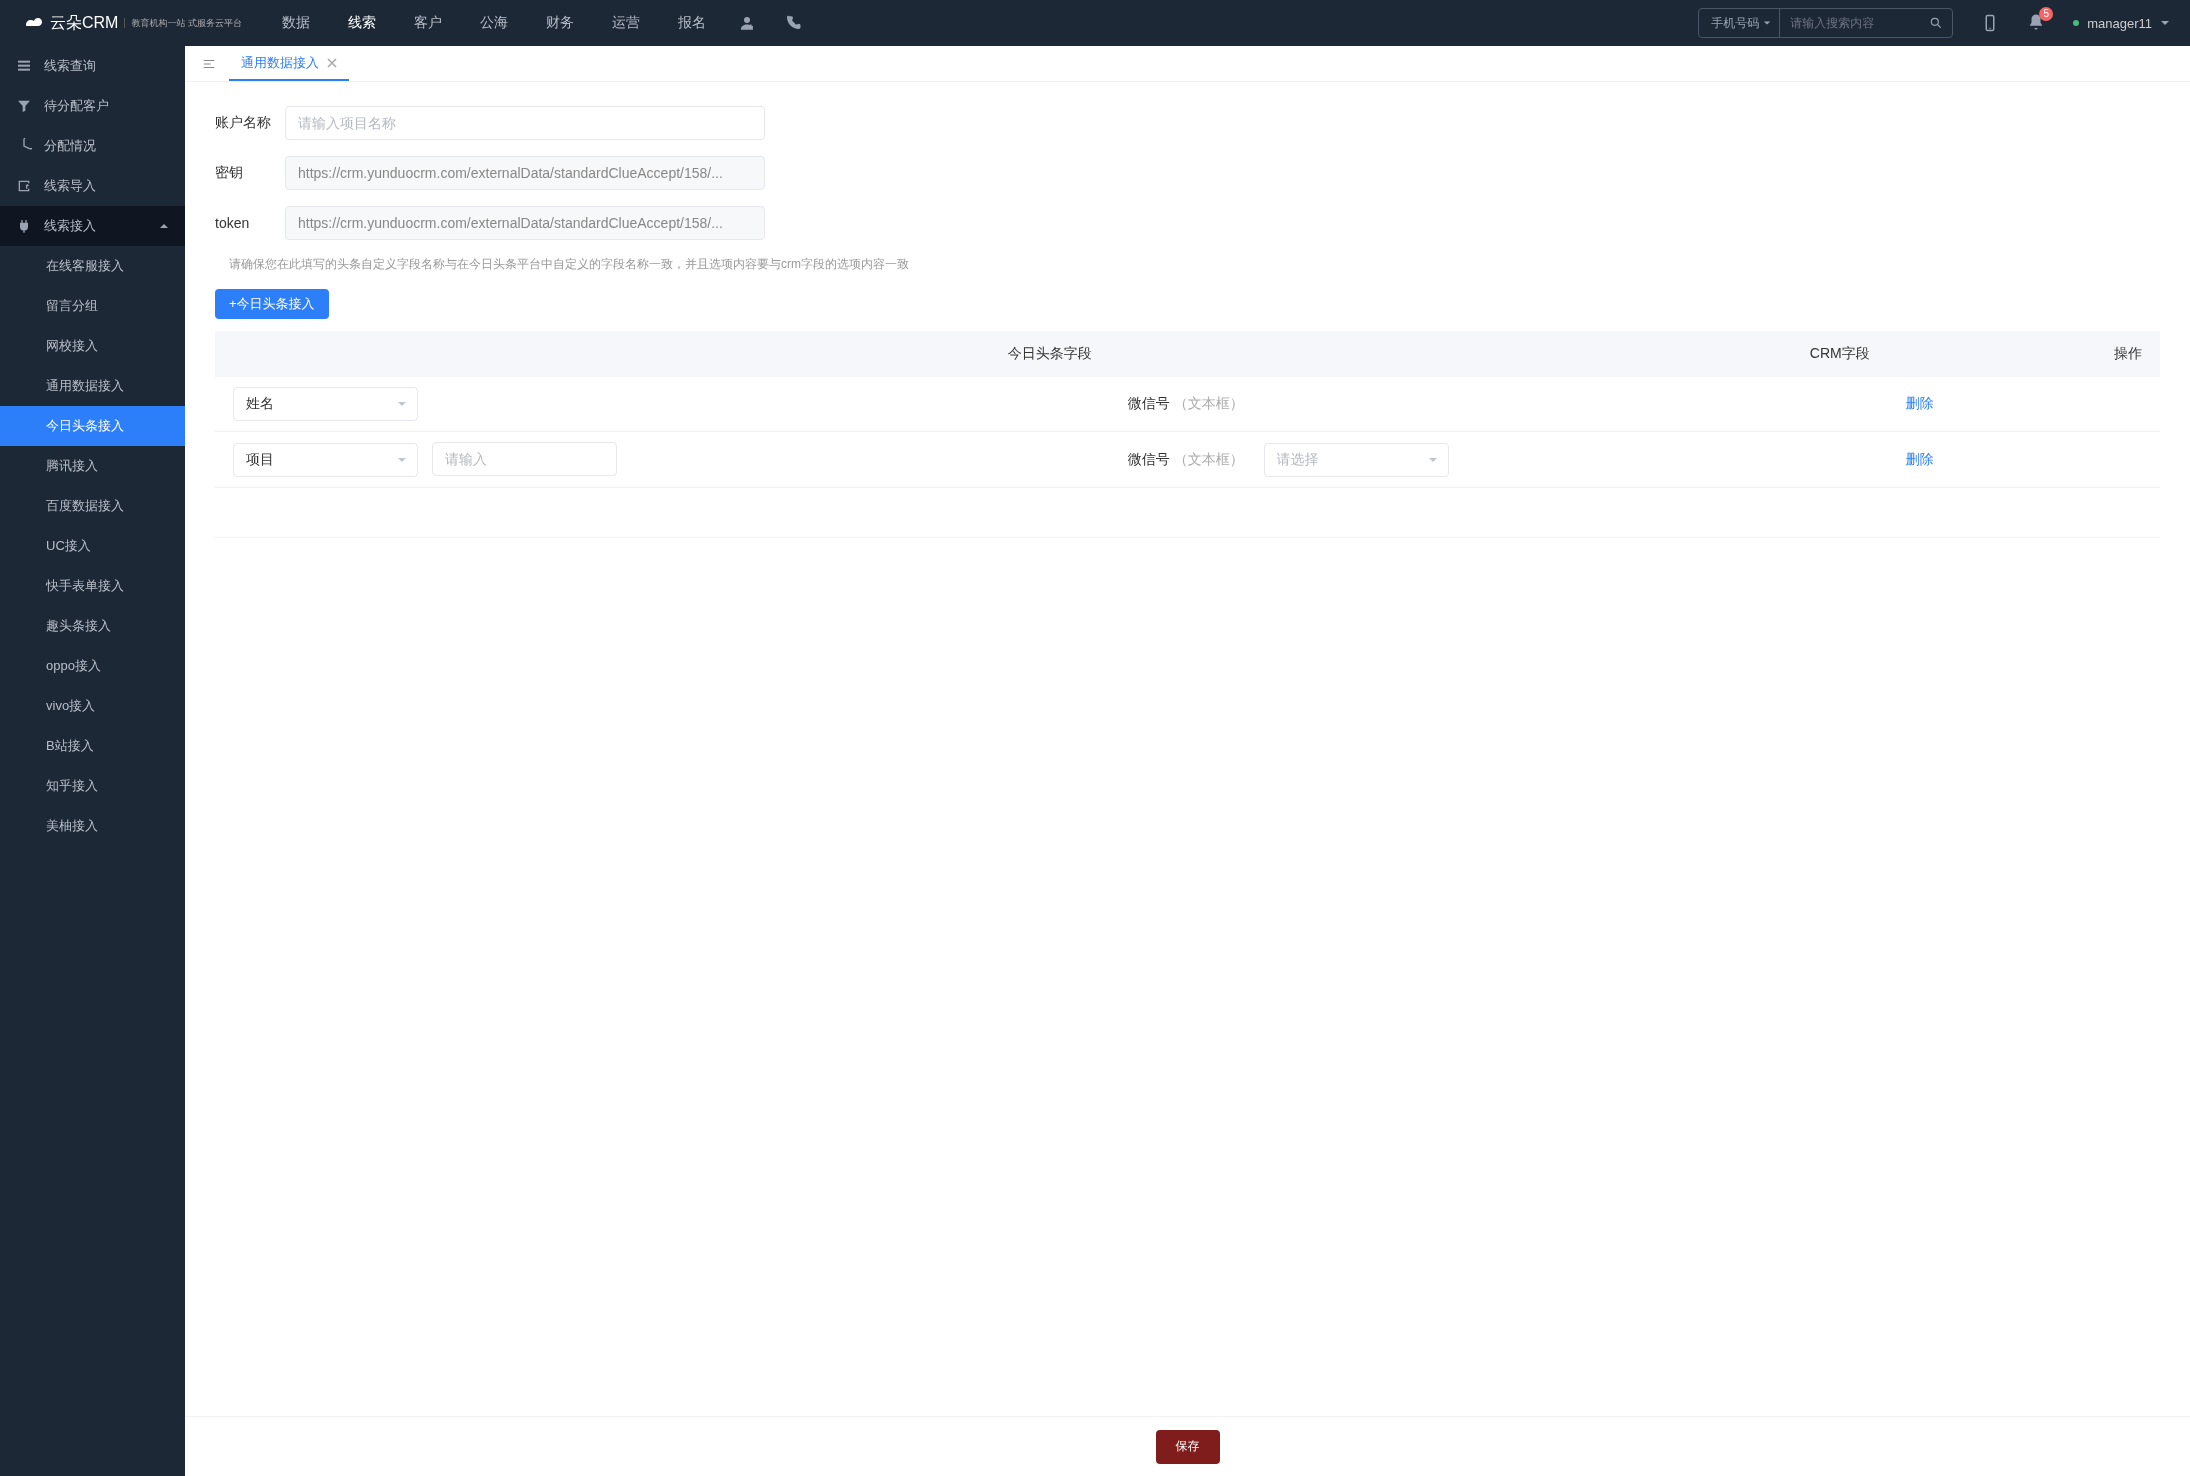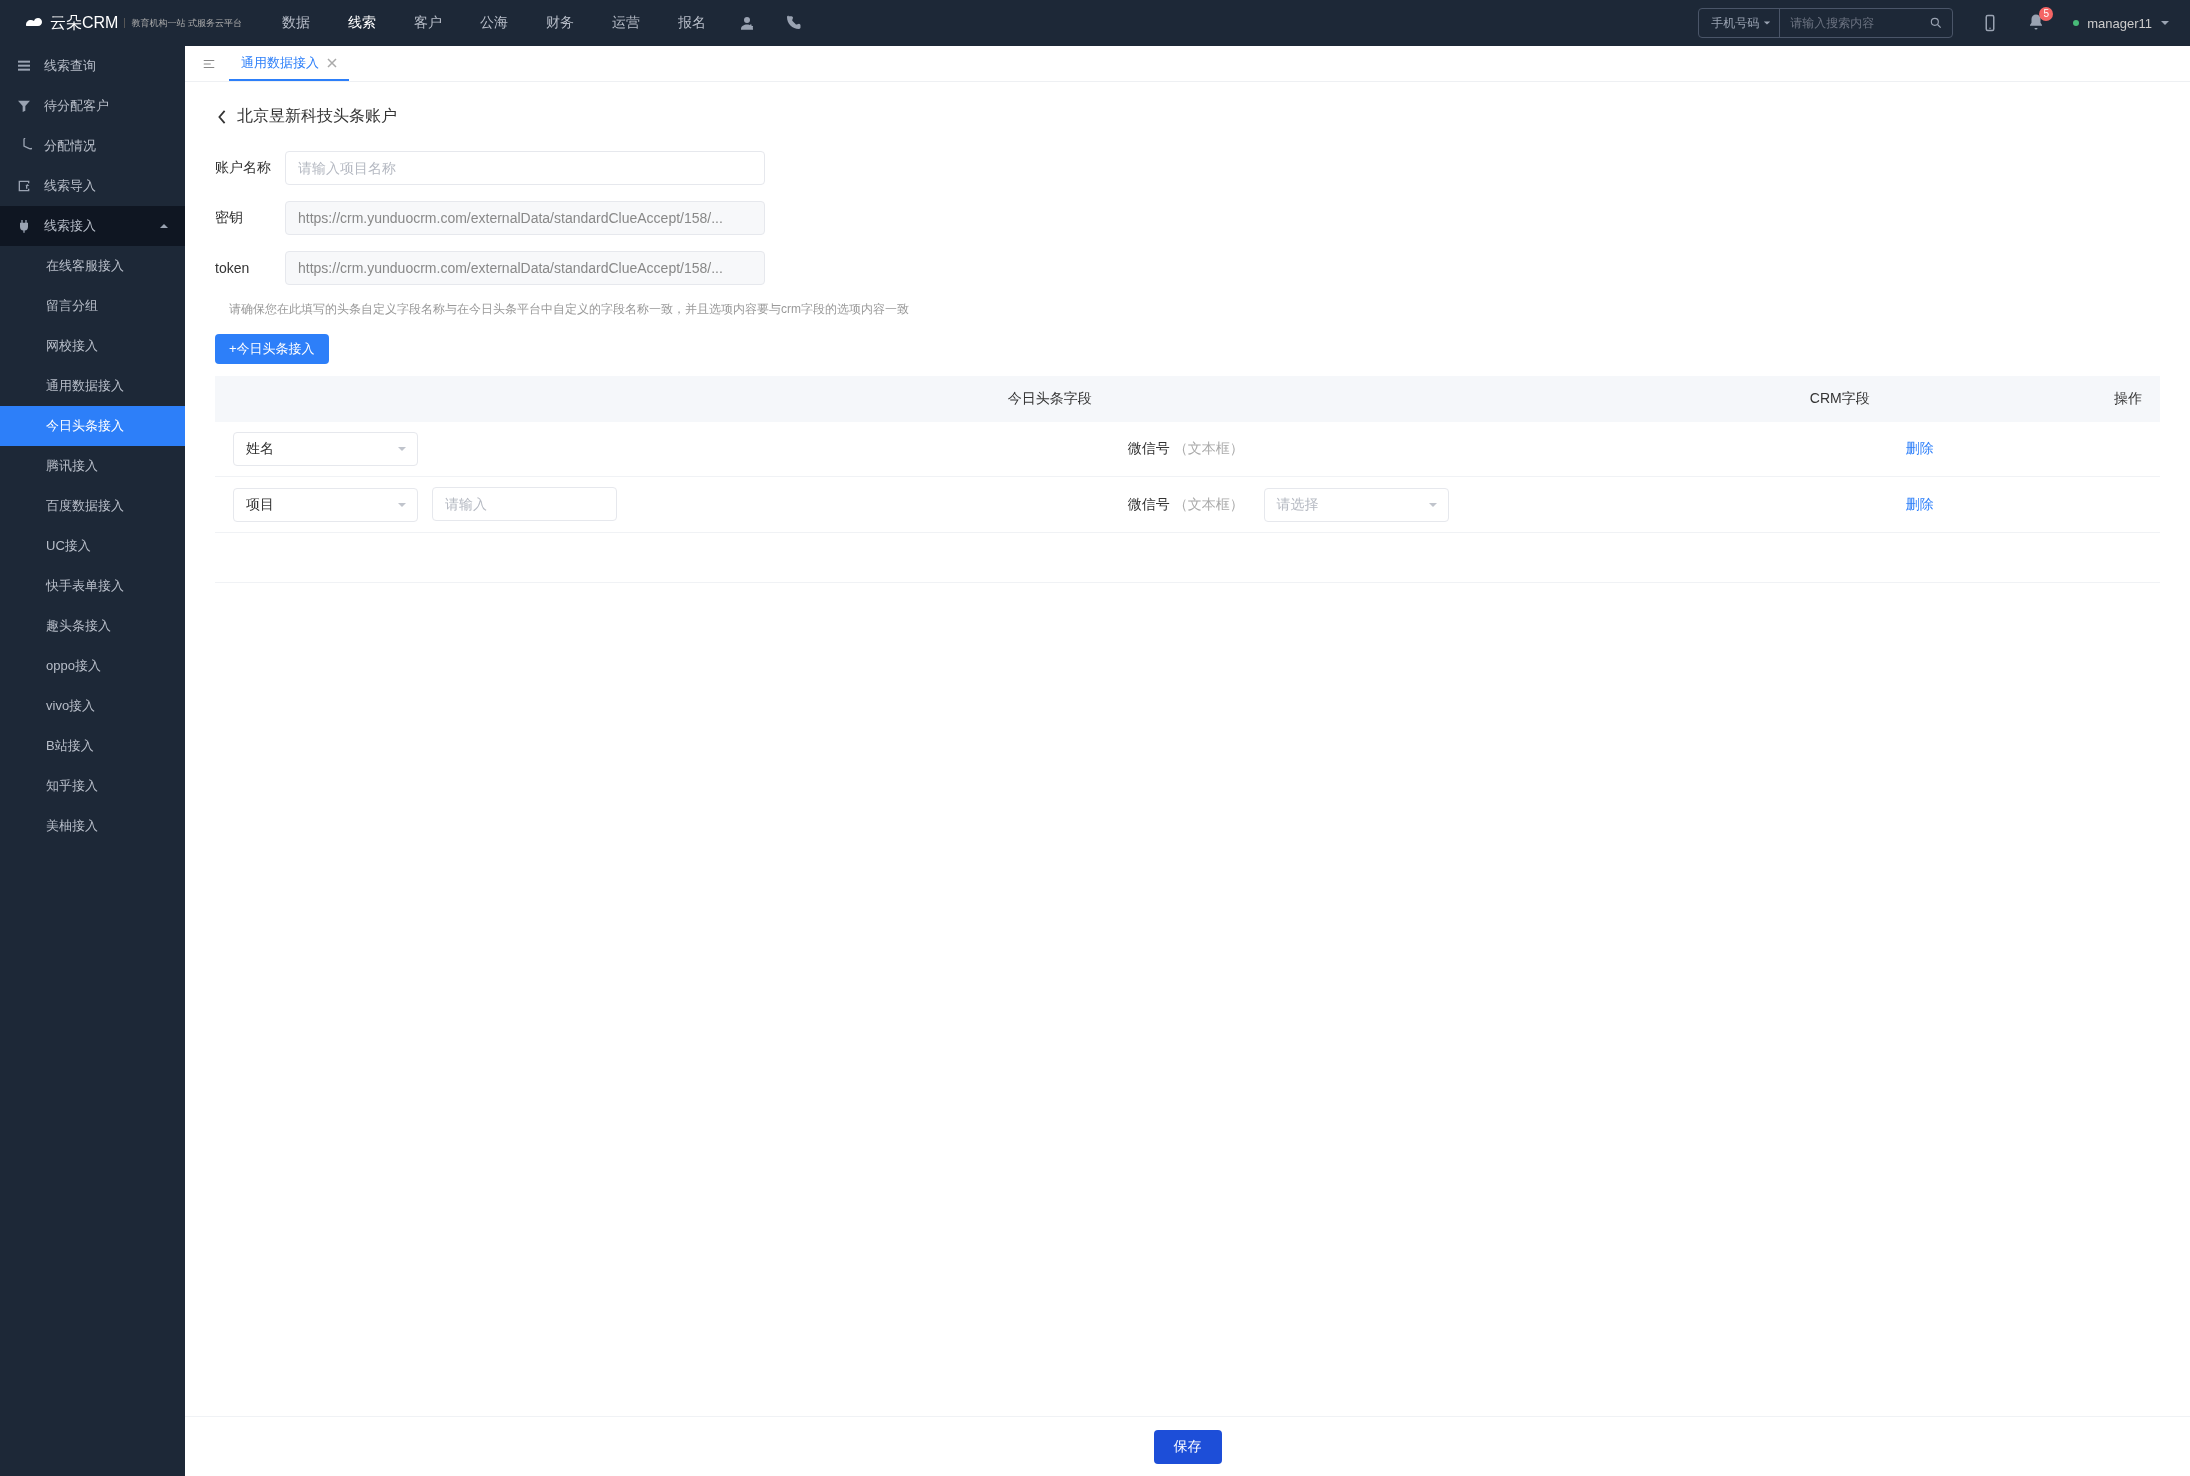--- a/index.html
+++ b/index.html
@@ -74,21 +74,21 @@
   .mini-select { height: 34px; border: 1px solid #e6e8ed; border-radius: 4px; padding: 0 28px 0 12px; font-size: 14px; background: #fff; min-width: 185px; position: relative; display: inline-flex; align-items: center; cursor: pointer; }
   .mini-select .chev2 { position: absolute; right: 10px; width: 10px; height: 10px; fill: #c0c4cc; }
   .mini-input { height: 34px; border: 1px solid #e6e8ed; border-radius: 4px; padding: 0 12px; font-size: 14px; width: 185px; outline: none; }
   .mini-input::placeholder { color: #b5b9c2; }
   .crm-val { color: #333; }
   .crm-type { color: #aaa; margin-left: 4px; }
   .del-link { color: #2d7ff9; cursor: pointer; }
   .placeholder-txt { color: #b5b9c2; }
   
   .footer { height: 60px; display: flex; align-items: center; justify-content: center; border-top: 1px solid #f0f2f5; background: #fff; }
-  .save-btn { background: #1d4ed8; color: #fff; border: none; padding: 0 20px; height: 34px; border-radius: 4px; font-size: 14px; cursor: pointer; }
+  .save-btn { background: #7f1d1d; color: #fff; border: none; padding: 0 20px; height: 34px; border-radius: 4px; font-size: 12px; cursor: pointer; }
 </style>
 </head>
 <body>
 
 <div class="header">
   <div class="logo">
     <svg class="logo-icon" viewBox="0 0 24 24">
         <path fill="#fff" d="M6 14c0-3 2-5 5-5 1 0 2 .3 3 1 .5-2 2-3 4-3 2.5 0 4 2 4 4s-1.5 4-4 4H7c-1 0-1-.5-1-1z"></path>
       </svg>
     <span class="logo-text">云朵CRM</span>
@@ -215,26 +215,20 @@
       </div>
       <div class="tab">
         <span>通用数据接入</span>
         <svg class="tab-close" viewBox="0 0 10 10">
             <path d="M1 1l8 8M9 1l-8 8" stroke="#aaa" stroke-width="1.5"></path>
           </svg>
       </div>
     </div>
 
     <div class="content">
-      <div class="breadcrumb">
-        <svg class="bc-back" viewBox="0 0 10 16">
-            <path d="M8 1L2 8l6 7" fill="none" stroke="#333" stroke-width="2"></path>
-          </svg>
-        <span class="bc-title">北京昱新科技头条账户</span>
-      </div>
 
       <div class="form-row">
         <span class="form-label">账户名称</span>
         <input class="form-input" placeholder="请输入项目名称" style="">
       </div>
       <div class="form-row">
         <span class="form-label">密钥</span>
         <input class="form-input" readonly="" value="https://crm.yunduocrm.com/externalData/standardClueAccept/158/..." style="">
       </div>
       <div class="form-row">

